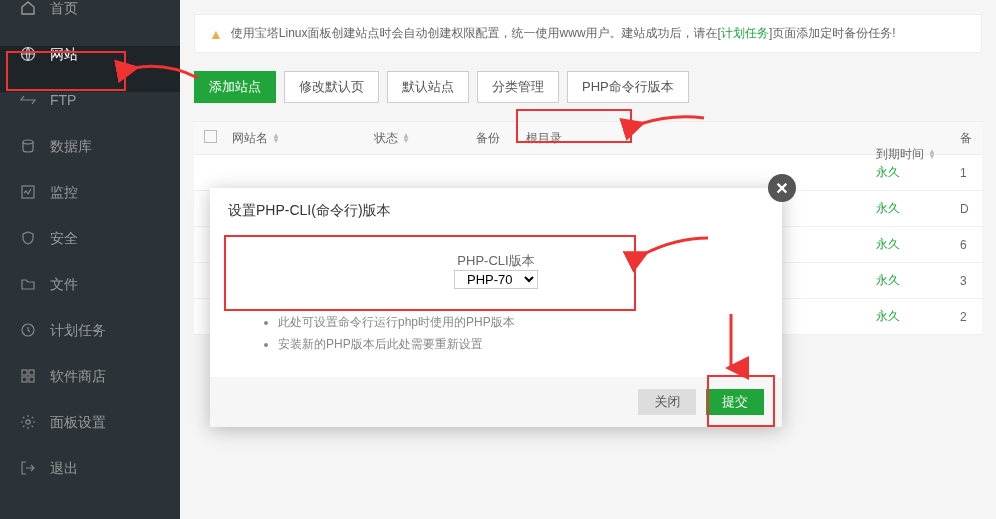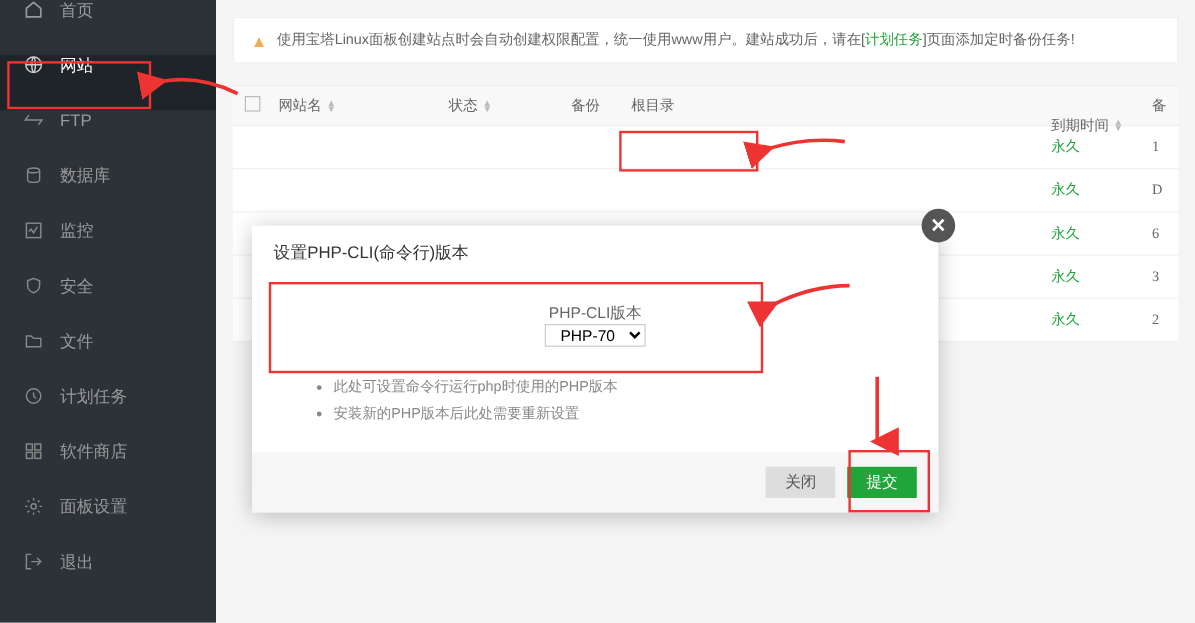--- a/index.html
+++ b/index.html
@@ -14,21 +14,21 @@
     .main { position: absolute; left: 180px; top: 0; right: 0; height: 519px; background: #f5f5f5; padding: 0; }
     
     .alert-bar { margin: 14px 14px 0 14px; background: #fff; border: 1px solid #eee; padding: 10px 14px; display: flex; align-items: center; color: #666; font-size: 12px; }
     .alert-bar .warn-icon { color: #f0ad4e; margin-right: 8px; font-size: 14px; }
     .alert-bar .link { color: #20a53a; }
     
     .toolbar { margin: 18px 14px 0 14px; display: flex; gap: 8px; }
     .toolbar .btn { padding: 6px 14px; font-size: 13px; background: #fff; border: 1px solid #ccc; color: #555; cursor: pointer; }
     .toolbar .btn.primary { background: #20a53a; border-color: #20a53a; color: #fff; }
     
-    .table-wrap { margin: 18px 14px 0 14px; background: #fff; font-family: Liberation Serif, serif; }
+    .table-wrap { margin: 18px 14px 0 14px; background: #fff; }
     .thead { display: flex; align-items: center; height: 34px; background: #f8f8f8; border-top: 1px solid #eee; border-bottom: 1px solid #eee; font-size: 12px; color: #666; padding-left: 10px; }
     .thead .th-check { width: 28px; }
     .thead .th-name { width: 142px; display: flex; align-items: center; gap: 4px; }
     .thead .th-status { width: 102px; display: flex; align-items: center; gap: 4px; }
     .thead .th-backup { width: 50px; }
     .thead .th-root { flex: 1; }
     .thead .th-expire { width: 84px; display: flex; align-items: center; gap: 4px; margin-top: 32px; }
     .thead .th-last { width: 22px; }
     .sort-icon { display: inline-flex; flex-direction: column; line-height: 5px; font-size: 8px; color: #bbb; }
     .check-box { width: 13px; height: 13px; border: 1px solid #bbb; display: inline-block; }
@@ -164,20 +164,27 @@
 </div>
 
 <div class="main">
   <div class="alert-bar">
     <span class="warn-icon">▲</span>
     <span>
       <span>使用宝塔Linux面板创建站点时会自动创建权限配置，统一使用www用户。建站成功后，请在[</span><span class="link">计划任务</span><span>]页面添加定时备份任务!</span>
     </span>
   </div>
 
+  <div class="toolbar">
+    <button class="btn primary">添加站点</button>
+    <button class="btn">修改默认页</button>
+    <button class="btn">默认站点</button>
+    <button class="btn">分类管理</button>
+    <button class="btn">PHP命令行版本</button>
+  </div>
 
   <div class="table-wrap">
     <div class="thead">
       <span class="th-check"><span class="check-box"></span></span>
       <span class="th-name">
           <span>网站名</span>
           <span class="sort-icon">▲<br>▼</span>
         </span>
       <span class="th-status">
           <span>状态</span>

